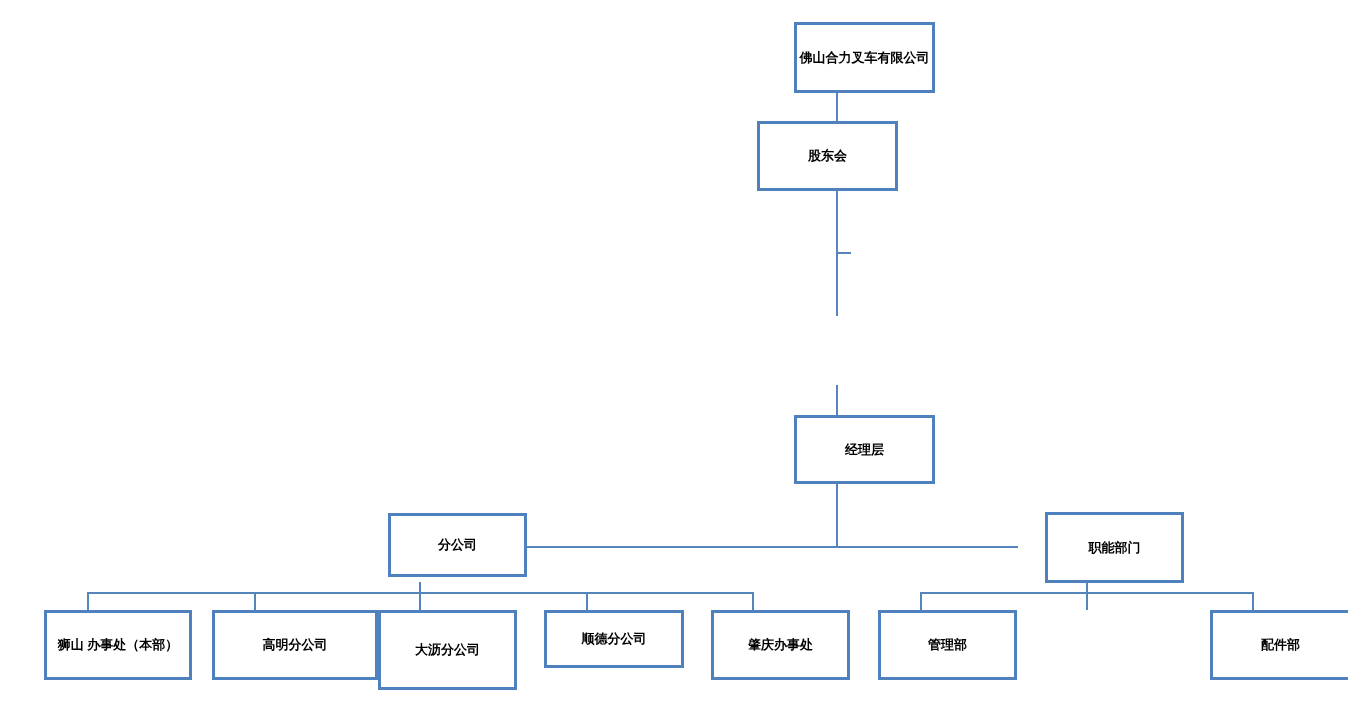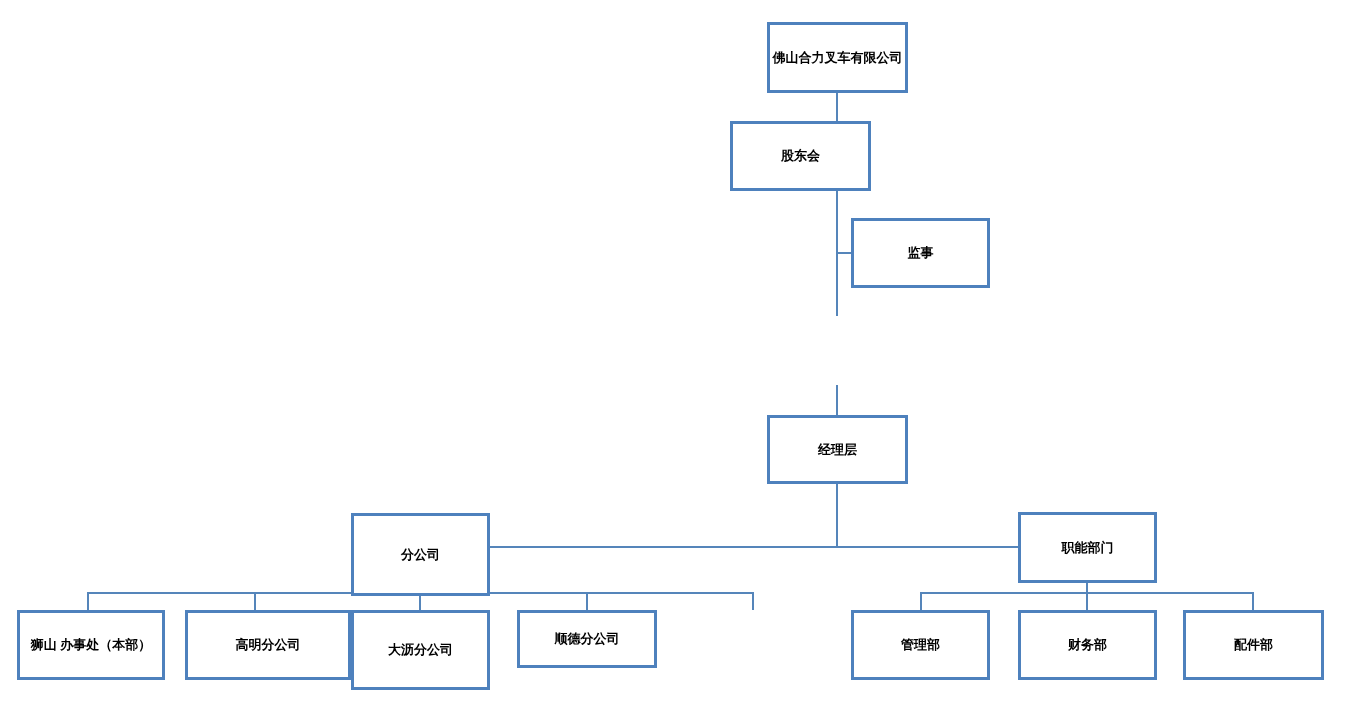--- a/index.html
+++ b/index.html
@@ -22,20 +22,21 @@
     background: #ffffff;
     display: flex;
     align-items: center;
     justify-content: center;
     text-align: center;
     font-weight: bold;
     font-size: 13px;
     color: #000000;
     white-space: nowrap;
     padding: 0 2px;
+    margin-left: 27px;
   }
   .seg {
     position: absolute;
     background: #5585BA;
   }
 </style>
 </head>
 <body>
 
 <div class="canvas">
@@ -58,47 +59,44 @@
   <div class="seg" style="left:920px;top:594px;width:2px;height:16px"></div>
   <div class="seg" style="left:1086px;top:594px;width:2px;height:16px"></div>
   <div class="seg" style="left:1252px;top:594px;width:2px;height:16px"></div>
 
   <div class="node" style="left:767px;top:22px;width:141px;height:71px">
     <span>佛山合力叉车有限公司</span>
   </div>
   <div class="node" style="left:730px;top:121px;width:141px;height:70px">
     <span>股东会</span>
   </div>
-  <div class="node" style="left:851px;top:218px;width:139px;height:70px">
-    <span>监事</span>
-  </div>
   <div class="node" style="left:767px;top:415px;width:141px;height:69px">
     <span>经理层</span>
   </div>
-  <div class="node" style="left:351px;top:513px;width:139px;height:83px">
+  <div class="node" style="left:361px;top:513px;width:139px;height:64px">
     <span>分公司</span>
   </div>
   <div class="node" style="left:1018px;top:512px;width:139px;height:71px">
     <span>职能部门</span>
   </div>
   <div class="node" style="left:17px;top:610px;width:148px;height:70px">
     <span>狮山 办事处（本部）</span>
   </div>
   <div class="node" style="left:185px;top:610px;width:166px;height:70px">
     <span>高明分公司</span>
   </div>
   <div class="node" style="left:351px;top:610px;width:139px;height:80px">
     <span>大沥分公司</span>
   </div>
   <div class="node" style="left:517px;top:610px;width:140px;height:58px">
     <span>顺德分公司</span>
   </div>
+  <div class="node" style="left:684px;top:610px;width:139px;height:70px">
+    <span>肇庆办事处</span>
+  </div>
   <div class="node" style="left:851px;top:610px;width:139px;height:70px">
     <span>管理部</span>
-  </div>
-  <div class="node" style="left:1018px;top:610px;width:139px;height:70px">
-    <span>财务部</span>
   </div>
   <div class="node" style="left:1183px;top:610px;width:141px;height:70px">
     <span>配件部</span>
   </div>
 
 </div>
 
 </body></html>

